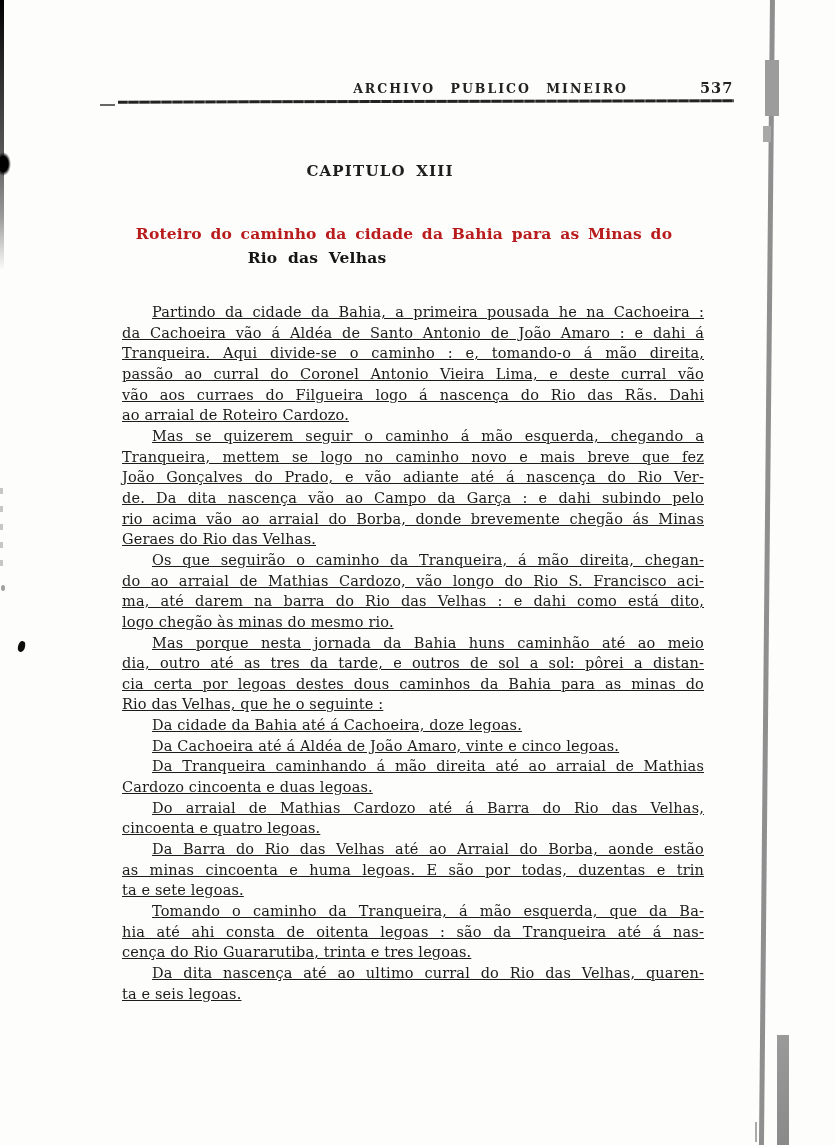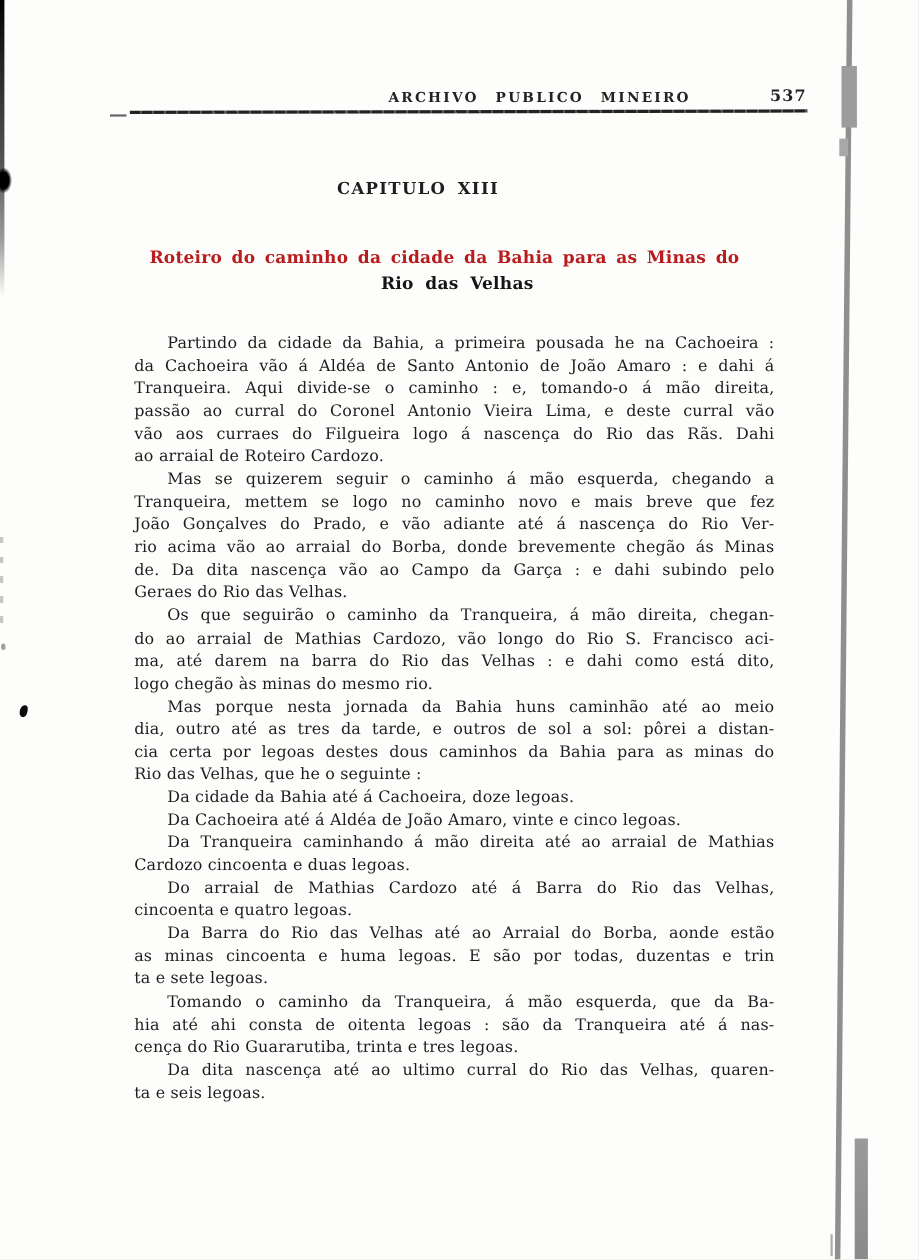--- a/index.html
+++ b/index.html
@@ -43,34 +43,34 @@
     color: #1e1e1e;
     font-weight: bold;
   }
   .section-title-1 {
     position: absolute; top: 224px; left: 113px; width: 582px;
     text-align: center;
     font-size: 15.5px; font-weight: bold; word-spacing: 3px; letter-spacing: 0.2px;
     color: #b91c1c;
   }
   .section-title-2 {
-    position: absolute; top: 248px; left: 125px; width: 360px;
-    text-align: right;
+    position: absolute; top: 248px; left: 137px; width: 360px;
+    text-align: center;
     font-size: 15.5px; font-weight: bold; word-spacing: 5px; letter-spacing: 0.2px;
     color: #151515;
   }
 
   
   .text-body {
     position: absolute; top: 302px; left: 122px; width: 582px;
     font-size: 14.5px; line-height: 20.65px;
     letter-spacing: 0.15px;
     color: #1c1c1c;
   }
-  .line { text-align: justify; text-align-last: justify; }
+  .line { text-align: justify; text-align-last: justify; text-decoration: underline; }
   .line.last { text-align-last: left; }
   .line.first { text-indent: 30px; }
 
   
   .left-edge-streak {
     position: absolute; left: 0; top: 0; width: 4px; height: 270px;
     background: linear-gradient(#000 0%, #222 20%, #555 55%, #999 80%, rgba(150,150,150,0) 100%);
   }
   .left-edge-hook {
     position: absolute; left: 0; top: 152px; width: 11px; height: 24px;
@@ -145,22 +145,22 @@
         <div class="line">da Cachoeira vão á Aldéa de Santo Antonio de João Amaro : e dahi á</div>
         <div class="line">Tranqueira. Aqui divide-se o caminho : e, tomando-o á mão direita,</div>
         <div class="line">passão ao curral do Coronel Antonio Vieira Lima, e deste curral vão</div>
         <div class="line">vão aos curraes do Filgueira logo á nascença do Rio das Rãs. Dahi</div>
         <div class="line last">ao arraial de Roteiro Cardozo.</div>
       </div>
       <div class="para">
         <div class="line first">Mas se quizerem seguir o caminho á mão esquerda, chegando a</div>
         <div class="line">Tranqueira, mettem se logo no caminho novo e mais breve que fez</div>
         <div class="line">João Gonçalves do Prado, e vão adiante até á nascença do Rio Ver-</div>
+        <div class="line">de. Da dita nascença vão ao Campo da Garça : e dahi subindo pelo</div>
         <div class="line">rio acima vão ao arraial do Borba, donde brevemente chegão ás Minas</div>
-        <div class="line">de. Da dita nascença vão ao Campo da Garça : e dahi subindo pelo</div>
         <div class="line last">Geraes do Rio das Velhas.</div>
       </div>
       <div class="para">
         <div class="line first">Os que seguirão o caminho da Tranqueira, á mão direita, chegan-</div>
         <div class="line">do ao arraial de Mathias Cardozo, vão longo do Rio S. Francisco aci-</div>
         <div class="line">ma, até darem na barra do Rio das Velhas : e dahi como está dito,</div>
         <div class="line last">logo chegão às minas do mesmo rio.</div>
       </div>
       <div class="para">
         <div class="line first">Mas porque nesta jornada da Bahia huns caminhão até ao meio</div>

